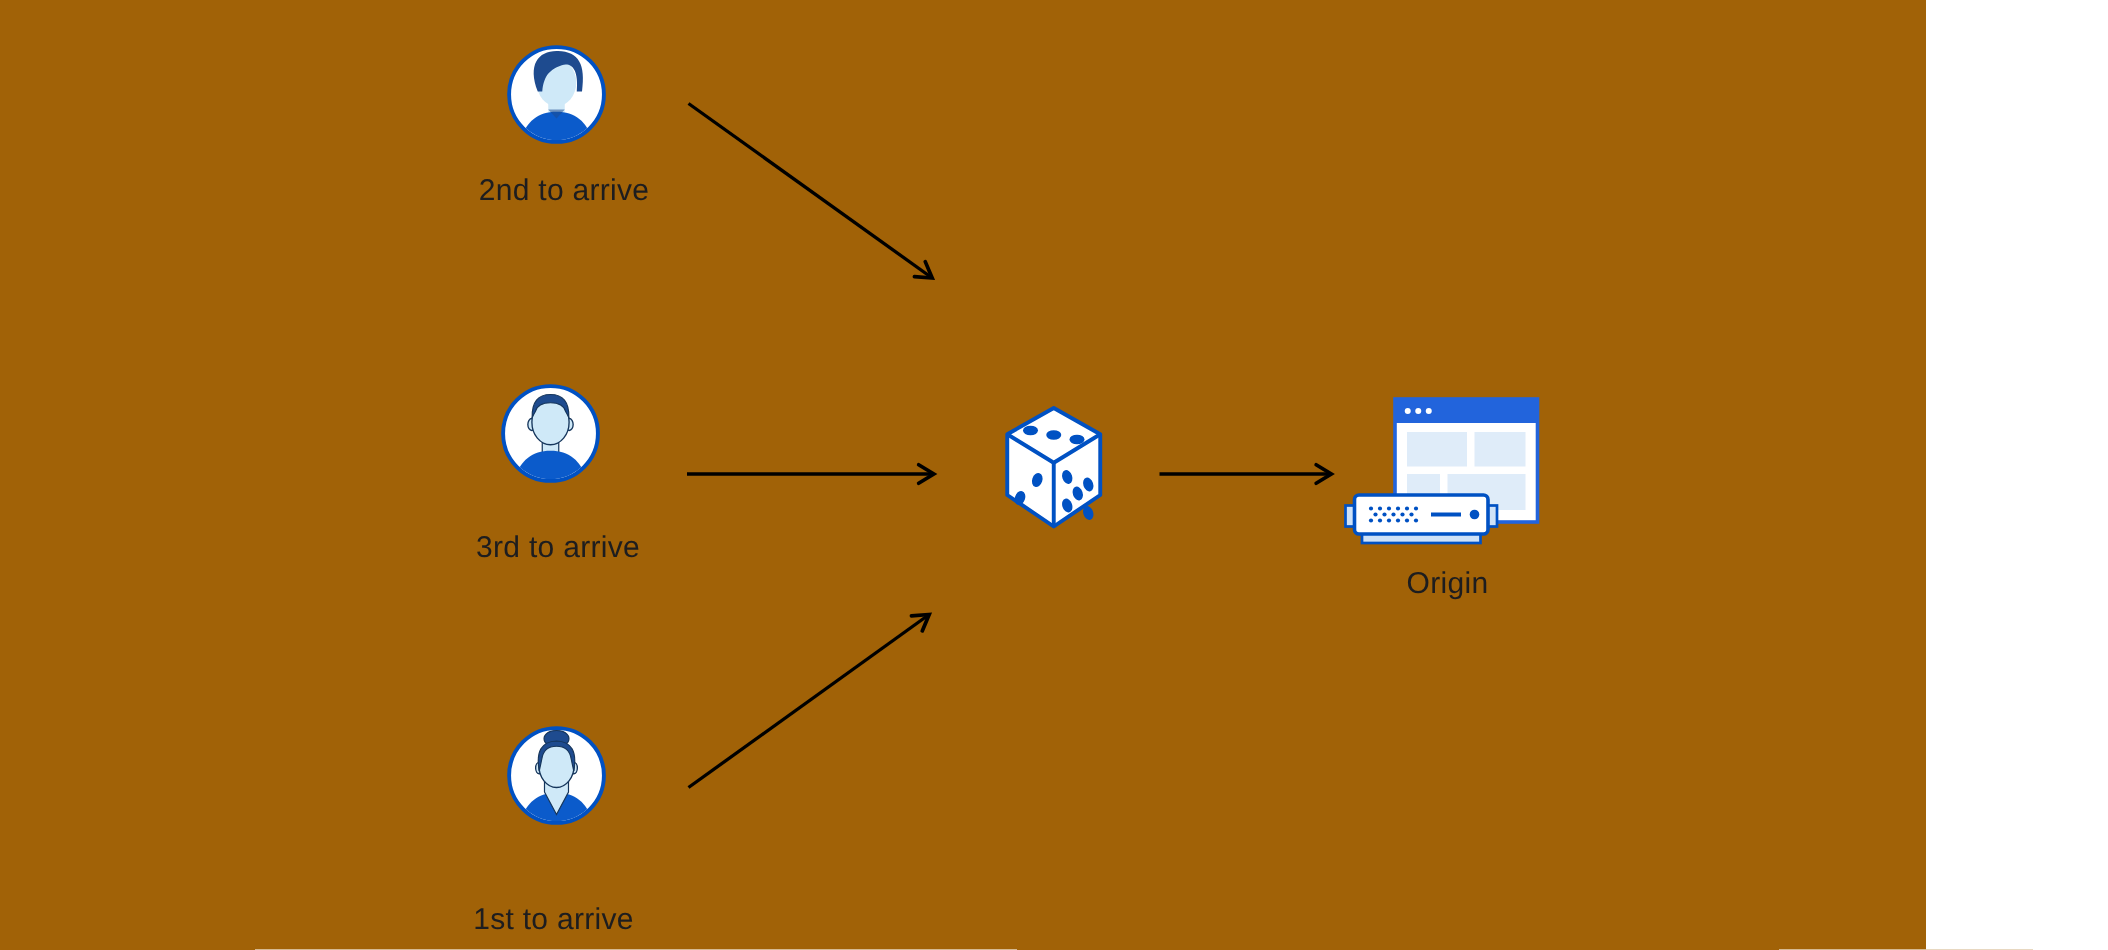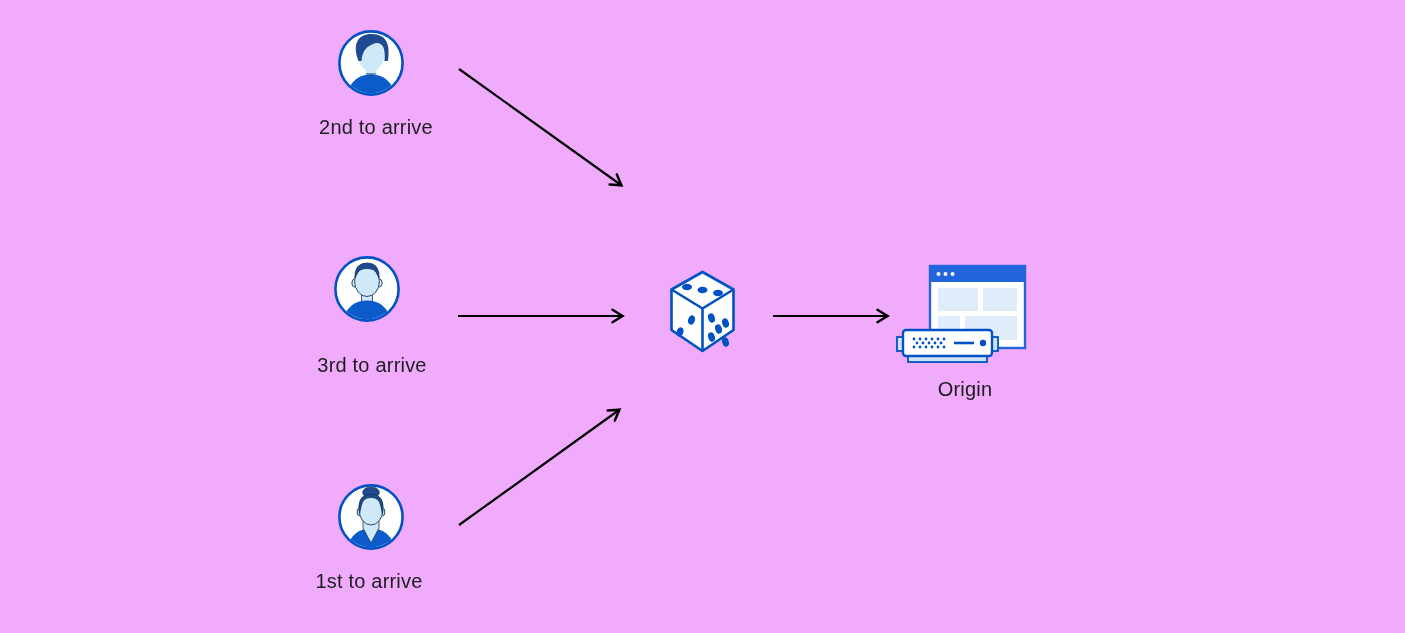--- a/index.html
+++ b/index.html
@@ -1,19 +1,19 @@
 <!DOCTYPE html>
 <html><head>
 <meta charset="utf-8">
 <style>
   html,body{margin:0;padding:0;background:#ffffff;}
   .canvas{
     position:relative;
-    width:1405px;height:633px;
-    background:#f0abfc;
+    width:1284px;height:633px;
+    background:#a16207;
     font-family:"Liberation Sans", sans-serif;
     overflow:hidden;
   }
   .node{position:absolute;}
   .node-label{
     position:absolute;
     font-size:20px;
     color:#1d1d1f;
     text-align:center;
     white-space:nowrap;
@@ -89,21 +89,21 @@
         <path d="M33,44.5 C20,44.5 11.5,52 8.5,66 L57.5,66 C54.5,52 46,44.5 33,44.5 Z" fill="#0b5bcb"></path>
         <path d="M25,44 L33,59 L41,44 L41,34 L25,34 Z" fill="#cfe9f8" stroke="#16365c" stroke-width="0.8"></path>
         <ellipse cx="33" cy="8.5" rx="8.3" ry="5.6" fill="#1e4b8f" stroke="#16365c" stroke-width="0.8"></ellipse>
         <ellipse cx="21.5" cy="28" rx="2.4" ry="3.8" fill="#cfe9f8" stroke="#16365c" stroke-width="0.9"></ellipse>
         <ellipse cx="44.5" cy="28" rx="2.4" ry="3.8" fill="#cfe9f8" stroke="#16365c" stroke-width="0.9"></ellipse>
         <ellipse cx="33" cy="26" rx="11.8" ry="15" fill="#cfe9f8" stroke="#16365c" stroke-width="0.9"></ellipse>
         <path d="M21.5,30 Q18,10.5 33,10 Q48,10.5 44.5,30 L42.8,22 Q41.5,13.5 33,13.5 Q24.5,13.5 23.2,22 Z" fill="#1e4b8f" stroke="#16365c" stroke-width="0.8"></path>
       </g>
     </svg>
   </div>
-  <div class="node-label" style="left:299px;top:570px;width:140px;">1st to arrive</div>
+  <div class="node-label" style="left:299px;top:602px;width:140px;">1st to arrive</div>
 
   <div class="node" style="left:669px;top:270px;">
     <svg width="67" height="83" viewBox="0 0 67 83">
       <g fill="none" stroke="#0051c3" stroke-width="2.6" stroke-linejoin="round">
         <path d="M33.5,2 L64.5,19.5 L64.5,60 L33.5,81 L2.5,60 L2.5,19.5 Z" fill="#ffffff"></path>
         <path d="M2.5,19.5 L33.5,38.5 L64.5,19.5"></path>
         <path d="M33.5,38.5 L33.5,81"></path>
       </g>
 
       <g fill="#0051c3">

